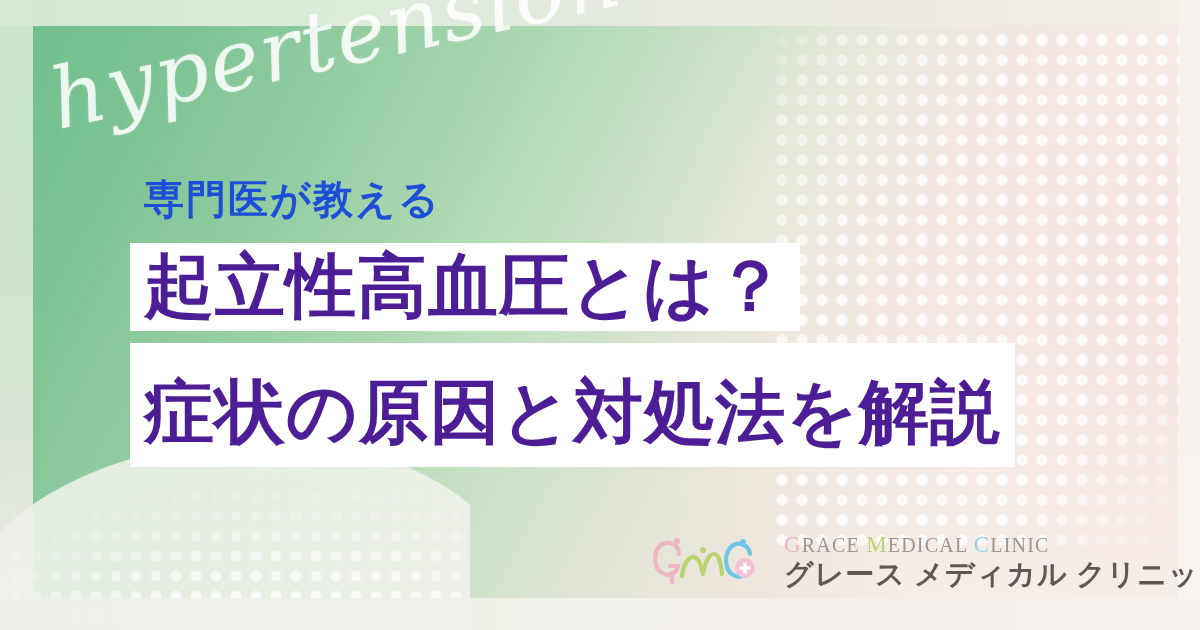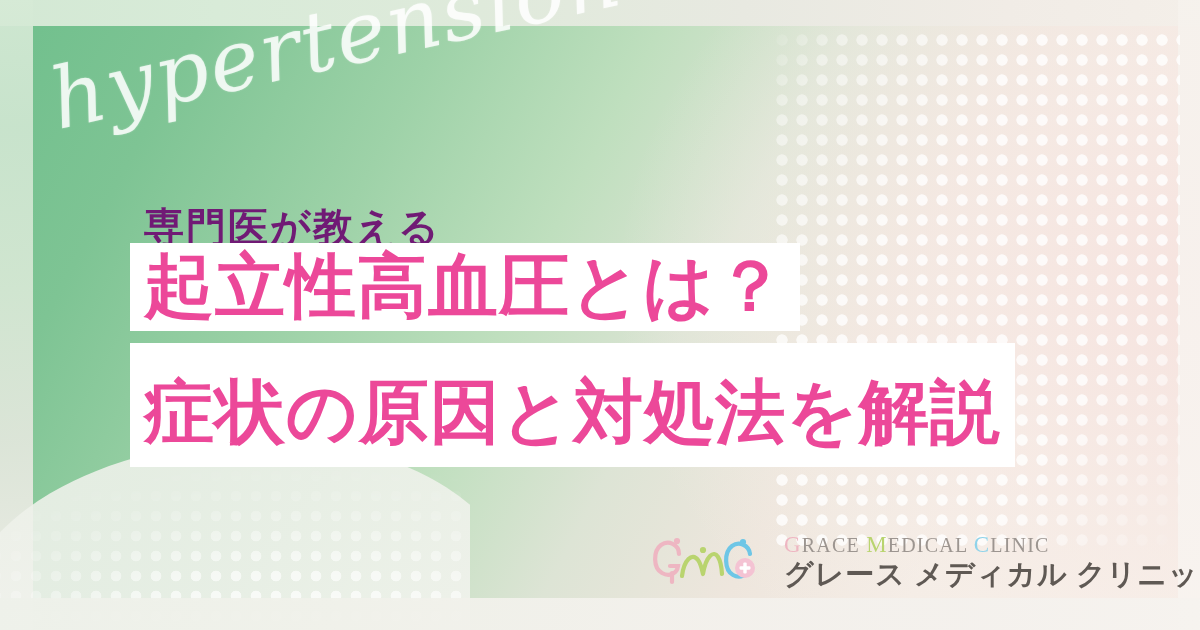--- a/index.html
+++ b/index.html
@@ -130,30 +130,29 @@
     text-shadow: 0 0 2px rgba(255,255,255,0.35);
   }
 
   
   .kicker {
     position: absolute;
     left: 144px;
     top: 176px;
     font-size: 40px;
     font-weight: 700;
-    color: #701a75;
+    color: #1d4ed8;
     letter-spacing: 2px;
     line-height: 1.15;
     white-space: nowrap;
-    margin-top: 28px;
   }
   .title-line {
     position: absolute;
     background: #ffffff;
-    color: #ec4899;
+    color: #4c1d95;
     font-weight: 700;
     white-space: nowrap;
     display: flex;
     align-items: center;
   }
   .title-line-1 {
     left: 130px;
     top: 243px;
     height: 88px;
     padding: 0 14px 0 14px;

